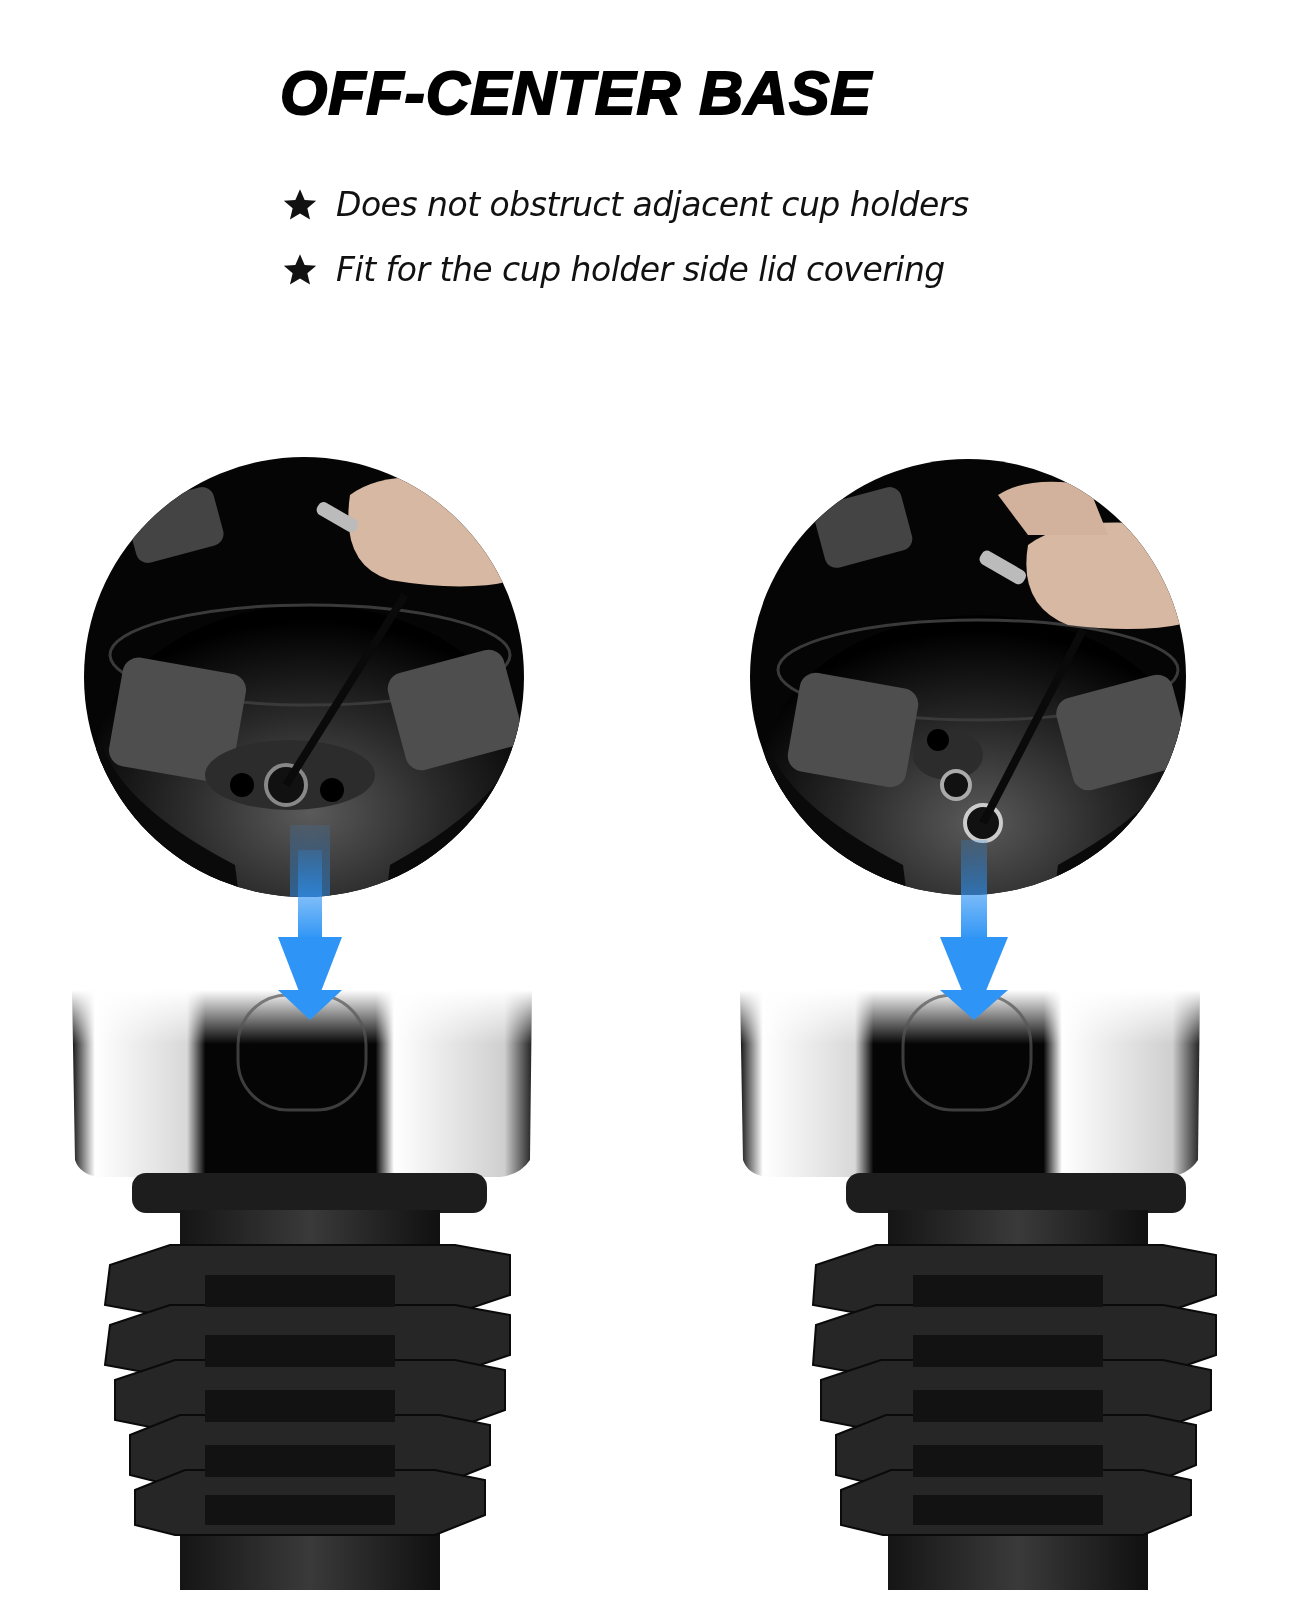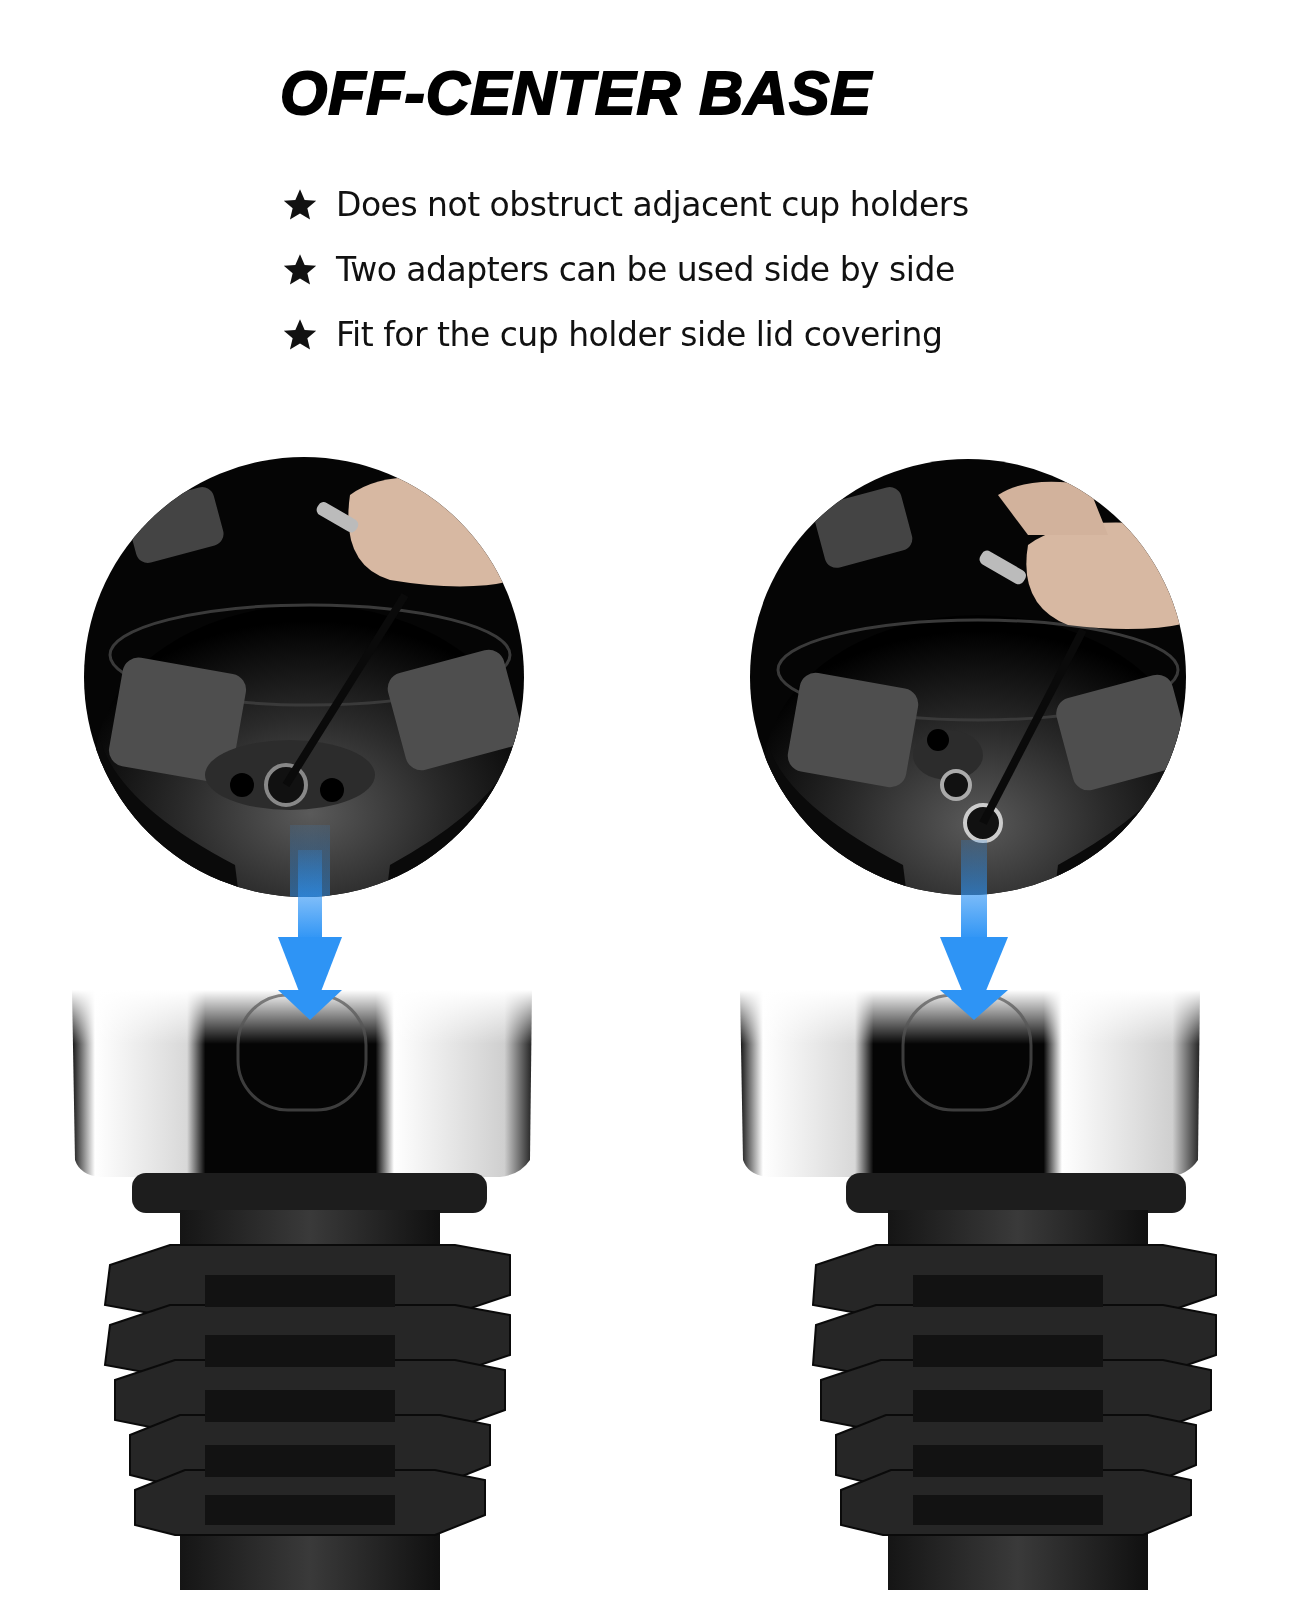--- a/index.html
+++ b/index.html
@@ -5,46 +5,40 @@
   html, body { margin: 0; padding: 0; background: #ffffff; }
   body { width: 1300px; height: 1600px; position: relative; overflow: hidden; font-family: "Liberation Sans", sans-serif; }
   .title {
     position: absolute; left: 280px; top: 62px;
     font-family: "Liberation Sans", sans-serif; font-weight: 900; font-style: italic;
     font-size: 62px; letter-spacing: 1px; color: #000; line-height: 1;
     transform: scaleX(0.98); transform-origin: left;
     -webkit-text-stroke: 2px #000;
   }
   .features { position: absolute; left: 282px; top: 172px; }
-  .feature { display: flex; align-items: center; height: 65px; }
+  .feature { display: flex; align-items: center; height: 65px; font-style: italic; }
   .star { width: 36px; height: 36px; margin-right: 18px; }
   .feature-text { font-family: "DejaVu Sans", sans-serif; font-size: 33px; color: #111; letter-spacing: -0.5px; }
 
   .panel { position: absolute; top: 455px; width: 520px; height: 1145px; }
   .panel.left { left: 60px; }
   .panel.right { left: 728px; }
   .panel svg { display: block; }
 </style>
 </head>
 <body>
 
 <div class="title">OFF-CENTER BASE</div>
 
 <div class="features">
   <div class="feature">
     <svg class="star" viewBox="0 0 24 24">
         <path d="M12 1.5l3.1 7.1 7.7.6-5.9 5 1.8 7.5L12 17.7l-6.7 4 1.8-7.5-5.9-5 7.7-.6z" fill="#111"></path>
       </svg>
     <span class="feature-text">Does not obstruct adjacent cup holders</span>
-  </div>
-  <div class="feature">
-    <svg class="star" viewBox="0 0 24 24">
-        <path d="M12 1.5l3.1 7.1 7.7.6-5.9 5 1.8 7.5L12 17.7l-6.7 4 1.8-7.5-5.9-5 7.7-.6z" fill="#111"></path>
-      </svg>
-    <span class="feature-text">Two adapters can be used side by side</span>
   </div>
   <div class="feature">
     <svg class="star" viewBox="0 0 24 24">
         <path d="M12 1.5l3.1 7.1 7.7.6-5.9 5 1.8 7.5L12 17.7l-6.7 4 1.8-7.5-5.9-5 7.7-.6z" fill="#111"></path>
       </svg>
     <span class="feature-text">Fit for the cup holder side lid covering</span>
   </div>
 </div>
 
 <div class="panel left">

